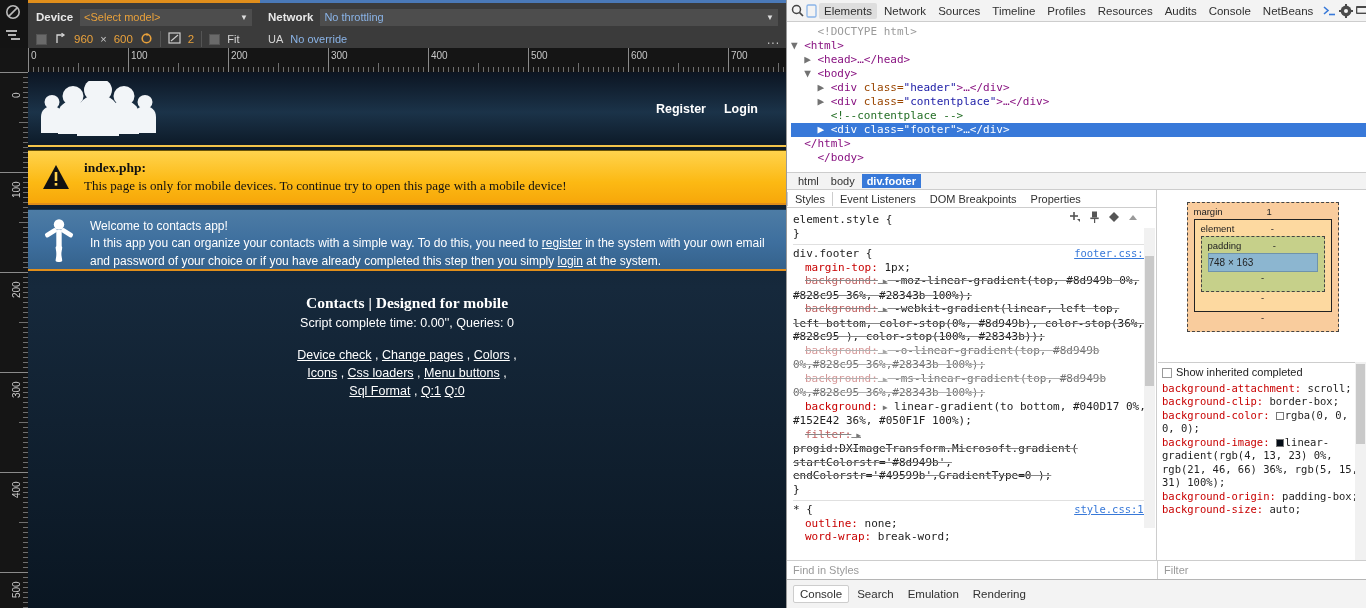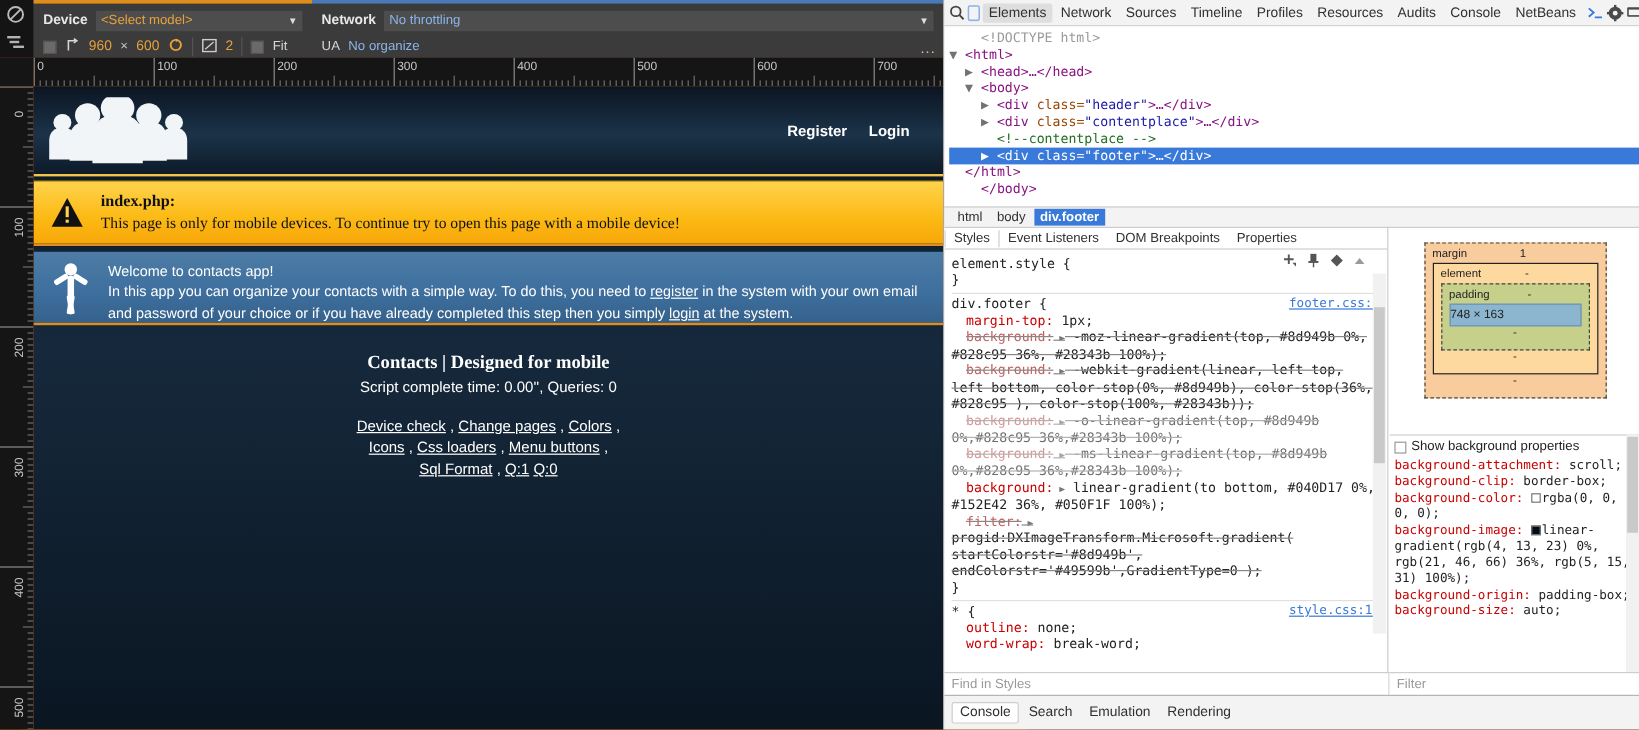--- a/index.html
+++ b/index.html
@@ -9,21 +9,21 @@
     font-family:"Liberation Sans", sans-serif;
     font-size:11px;
     background:#202020;
     overflow:hidden;
     position:relative;
   }
 
   
   #viewport-pane {
     position:absolute; left:0; top:0; width:874px; height:608px;
-    background:#f97316;
+    background:#1d4ed8;
     border-radius:21px;
   }
 
   
   .emu-bar {
     position:absolute; left:0; top:0; width:786px; height:48px;
     background:#3b3b3b;
     display:flex;
   }
   .emu-left-rail {
@@ -325,21 +325,21 @@
       <div class="emu-sec network">
         <div class="emu-row r1">
           <span class="emu-label">Network</span>
           <span class="emu-select net">
             <span>No throttling</span>
             <span class="caret">▼</span>
           </span>
         </div>
         <div class="emu-row">
           <span class="sm-lbl">UA</span>
-          <span class="ua-val">No organize</span>
+          <span class="ua-val">No override</span>
         </div>
         <span class="emu-dots">...</span>
       </div>
     </div>
   </div>
 
   <div class="ruler-corner"></div>
   <div class="ruler-h" id="ruler-h">
       <div class="tick" style="left: 0px; bottom: 0px; width: 1px; height: 24px; background: rgb(138, 138, 138);"></div>
       <div class="tick" style="left: 5px; bottom: 0px; width: 1px; height: 5px; background: rgb(110, 110, 110);"></div>
@@ -842,21 +842,21 @@
             <div class="bm-mid">-</div>
           </div>
           <div class="bm-mid">-</div>
         </div>
       </div>
     </div>
 
     <div class="comp-list">
       <div class="comp-chk">
         <span class="cbox"></span>
-        <span>Show background properties</span>
+        <span>Show inherited completed</span>
       </div>
       <div id="comp-props">
           <div><span class="cp">background-attachment: </span><span class="cv">scroll;</span></div>
           <div><span class="cp">background-clip: </span><span class="cv">border-box;</span></div>
           <div><span class="cp">background-color: </span><span class="swatch" style="background: rgb(255, 255, 255);"></span><span class="cv">rgba(0, 0, 0, 0);</span></div>
           <div><span class="cp">background-image: </span><span class="swatch" style="background: rgb(4, 13, 23);"></span><span class="cv">linear-gradient(rgb(4, 13, 23) 0%, rgb(21, 46, 66) 36%, rgb(5, 15, 31) 100%);</span></div>
           <div><span class="cp">background-origin: </span><span class="cv">padding-box;</span></div>
           <div><span class="cp">background-size: </span><span class="cv">auto;</span></div>
         </div>
     </div>

